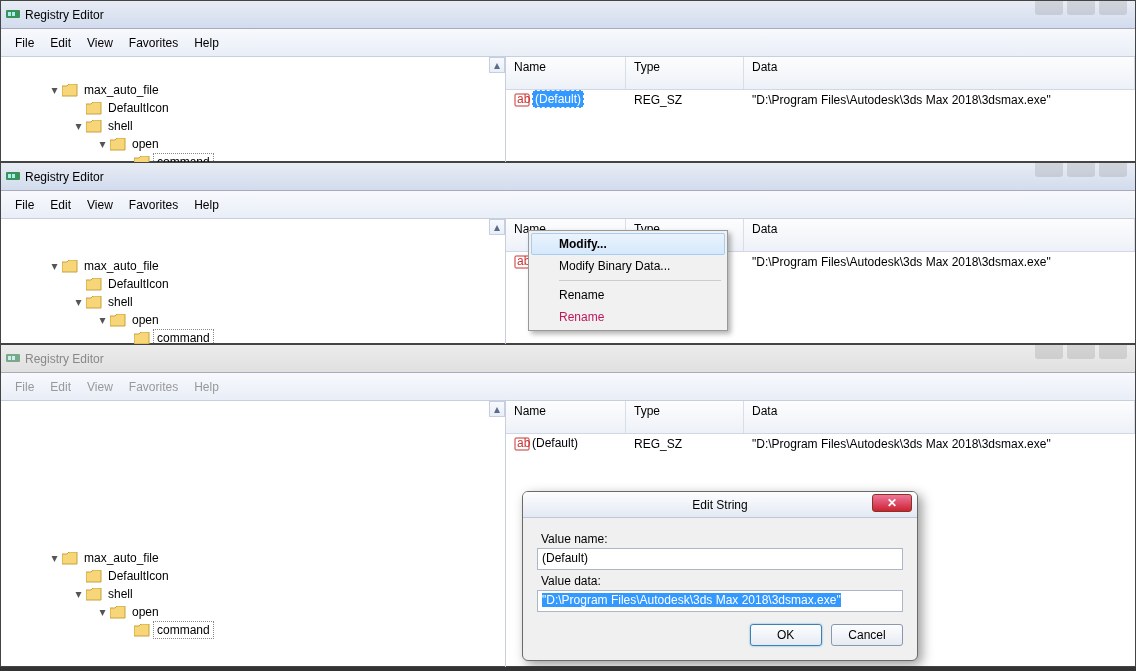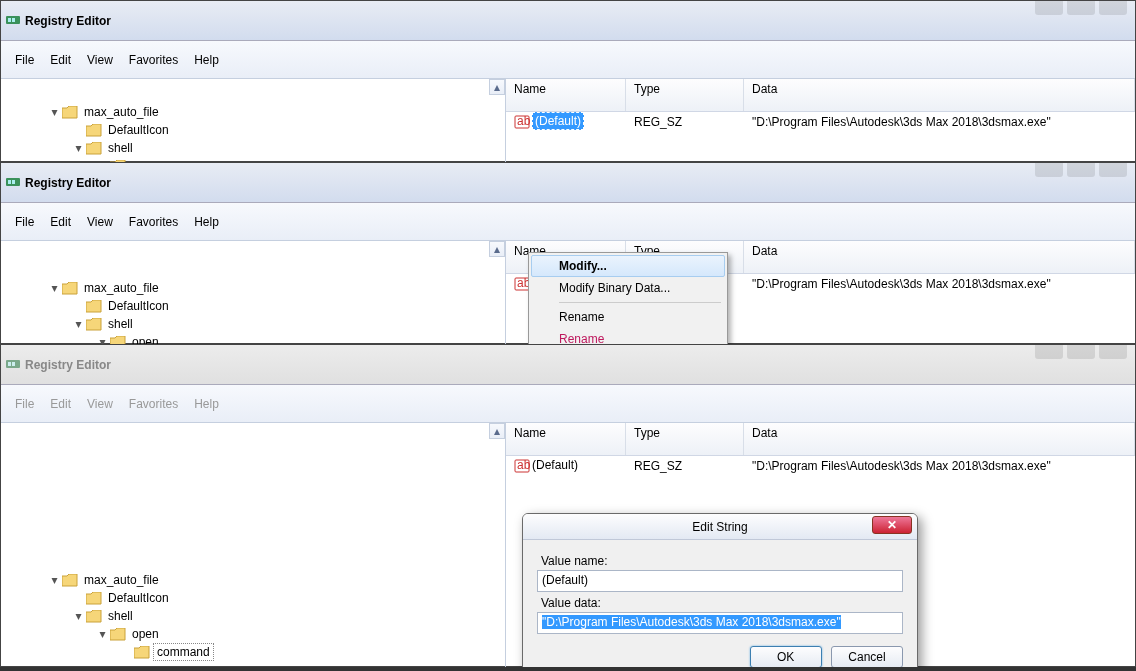--- a/index.html
+++ b/index.html
@@ -1,26 +1,26 @@
 <!DOCTYPE html>
 <html><head>
 <meta charset="utf-8">
 <style>
   * { box-sizing: border-box; font-family: "Segoe UI", Tahoma, sans-serif; font-size: 12px; }
   body { margin: 0; background: #333; width: 1136px; }
   .window { background: #fff; border: 1px solid #444; margin: 0; position: relative; }
   .w1 { height: 162px; }
   .w2 { height: 182px; }
   .w3 { height: 323px; }
-  .titlebar { height: 40px; background: linear-gradient(#e8ecf4, #d2dcee); display: flex; align-items: center; padding: 0 4px; border-bottom: 1px solid #aab; font-weight: bold; }
+  .titlebar { height: 28px; background: linear-gradient(#e8ecf4, #d2dcee); display: flex; align-items: center; padding: 0 4px; border-bottom: 1px solid #aab; }
   .titlebar.inactive { background: linear-gradient(#ececec, #e0e0e0); color: #888; }
   .appicon { width: 16px; height: 16px; margin-right: 4px; display: inline-flex; align-items: center; justify-content: center; }
   .winbtns { position: absolute; right: 8px; top: 0; display: flex; gap: 4px; }
   .winbtns span { width: 28px; height: 14px; background: rgba(0,0,0,0.1); border-radius: 0 0 3px 3px; }
-  .menubar { height: 38px; background: linear-gradient(#f7f9fd,#e9eef7); display: flex; align-items: center; padding: 0 6px; border-bottom: 1px solid #c5cfdf; }
+  .menubar { height: 28px; background: linear-gradient(#f7f9fd,#e9eef7); display: flex; align-items: center; padding: 0 6px; border-bottom: 1px solid #c5cfdf; }
   .menubar.inactive { color: #999; }
   .menubar span { padding: 2px 8px; }
   .content { display: flex; height: calc(100% - 42px); }
   .treepane { width: 505px; border-right: 1px solid #c5cfdf; position: relative; padding: 0 4px; overflow: hidden; }
   .listpane { flex: 1; position: relative; overflow: hidden; }
   .listheader { display: flex; height: 33px; background: linear-gradient(#fdfdfe,#edf1f7); border-bottom: 1px solid #d0d7e5; }
   .listheader > div { padding: 3px 8px; border-right: 1px solid #d8dee8; }
   .col-name { width: 120px; }
   .col-type { width: 118px; }
   .col-data { flex: 1; }

